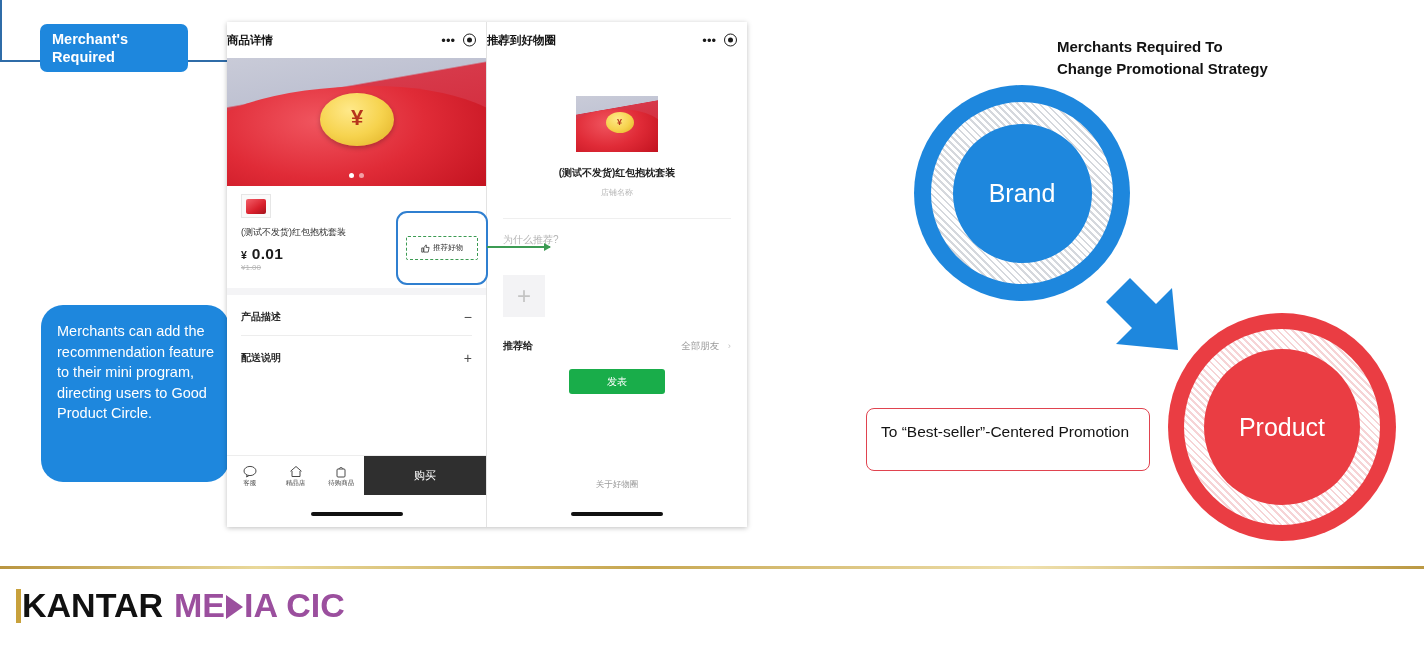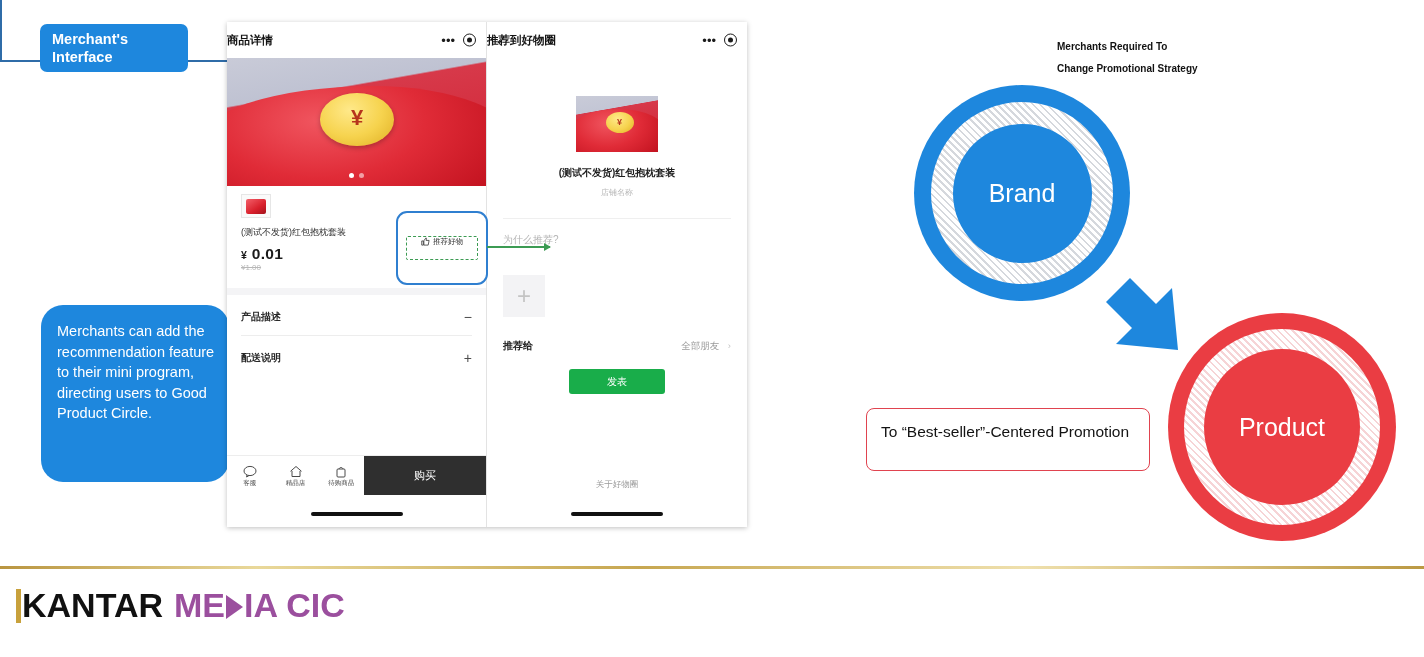--- a/index.html
+++ b/index.html
@@ -206,39 +206,39 @@
     position: absolute; left: 396px; top: 211px;
     width: 92px; height: 74px;
     border: 2.2px solid #2f7fd0; border-radius: 11px;
     background: #ffffff;
     display: flex; align-items: center; justify-content: center;
     z-index: 40;
   }
   .hl-inner {
     width: 72px; height: 24px;
     border: 1.3px dashed #3c9b53; border-radius: 2px;
-    display: flex; justify-content: center; gap: 3px;
+    display: flex; align-items: center; justify-content: center; gap: 3px;
     font-size: 7.5px; color: #2f2f2f;
   }
   .thumbup { width: 9px; height: 9px; position: relative; display:block; }
   .green-arrow {
     position: absolute; left: 487px; top: 246px; width: 63px; height: 2px;
     background: #3c9b53; z-index: 41;
   }
   .green-arrow::after {
     content: ""; position: absolute; right: -1px; top: -3.3px;
     border-left: 7px solid #3c9b53;
     border-top: 4.2px solid transparent;
     border-bottom: 4.2px solid transparent;
   }
 
   
   .right-title {
     position: absolute; left: 1057px; top: 36px;
-    font-size: 10px; font-weight: bold; color: #121212; line-height: 22px;
+    font-size: 15px; font-weight: bold; color: #121212; line-height: 22px;
   }
 
   .ring {
     position: absolute; border-radius: 50%;
     display: flex; align-items: center; justify-content: center;
   }
   .ring-brand {
     left: 914px; top: 85px; width: 216px; height: 216px;
     background: #1e87dd;
   }
@@ -306,21 +306,21 @@
     position: relative; top: 1px;
   }
 </style>
 </head>
 <body>
 
 <div id="root">
 
   <div class="badge-merchant">
     <span style="white-space: pre-line;">Merchant's
-Interface</span>
+Required</span>
   </div>
 
   <div class="callout-stem-v"></div>
   <div class="callout-stem-h"></div>
 
   <div class="callout-blue">
     <span>Merchants can add the recommendation feature to their mini program, directing users to Good Product Circle.</span>
   </div>
 
   <div class="phone">

